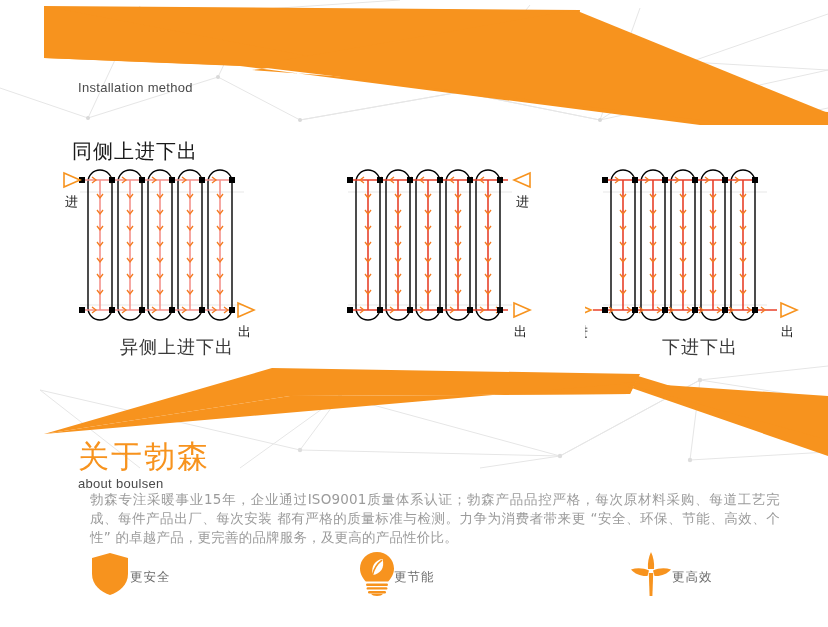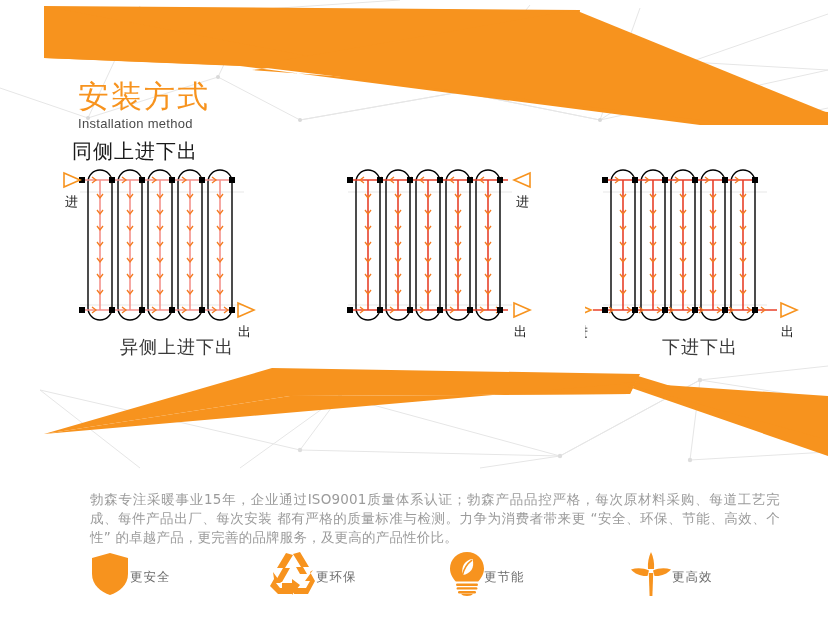--- a/index.html
+++ b/index.html
@@ -170,21 +170,20 @@
       <circle cx="600" cy="120" r="2"></circle>
       <circle cx="690" cy="62" r="2"></circle>
       <circle cx="760" cy="122" r="2"></circle>
     </g>
     <path d="M44 6 L580 10 L578 30 L252 70 L828 112 L828 125 L700 125 L240 66 L44 58 Z" fill="#F7931E"></path>
     <path d="M44 6 L318 58 L250 66 L44 58 Z" fill="#F7931E"></path>
     <path d="M250 66 L575 10 L828 113 L828 125 L742 125 Z" fill="#F7931E"></path>
   </svg>
 
   <div class="section-head" id="head-install">
-    <div class="head-cn">安装方式</div>
     <div class="head-en">Installation method</div>
   </div>
 
   <div id="subhead-flow">同侧上进下出</div>
 
   <div class="diagram" id="diagram-0">
     <svg viewBox="0 0 230 190" width="230" height="190">
 
       <g stroke="#E7E7E7" stroke-width="1">
         <line x1="18" y1="24" x2="182" y2="24"></line>
@@ -567,48 +566,38 @@
       <circle cx="560" cy="96" r="2.2"></circle>
       <circle cx="700" cy="20" r="2.2"></circle>
       <circle cx="340" cy="36" r="2.2"></circle>
       <circle cx="690" cy="100" r="2.2"></circle>
     </g>
     <path d="M44 74 L272 8 L640 14 L630 34 L290 36 Z" fill="#F7931E"></path>
     <path d="M44 74 L290 36 L630 34 L638 16 L828 74 L828 96 L620 24 Z" fill="#F7931E"></path>
     <path d="M620 22 L828 36 L828 80 Z" fill="#F7931E"></path>
   </svg>
 
+  <div class="section-head" id="head-about">
+    <div class="head-cn">关于勃森</div>
+    <div class="head-en">about boulsen</div>
+  </div>
 
   <div id="about-paragraph">勃森专注采暖事业15年，企业通过ISO9001质量体系认证；勃森产品品控严格，每次原材料采购、每道工艺完成、每件产品出厂、每次安装 都有严格的质量标准与检测。力争为消费者带来更 “安全、环保、节能、高效、个性” 的卓越产品，更完善的品牌服务，及更高的产品性价比。</div>
 
   <div id="features">
 
     <div class="feature">
       <div class="feature-icon">
         <svg width="40" height="44" viewBox="0 0 40 44">
           <path d="M20 1 L38 6 L38 22 C38 33 29 40 20 43 C11 40 2 33 2 22 L2 6 Z" fill="#F7931E"></path>
         </svg>
       </div>
       <div class="feature-label">更安全</div>
     </div>
 
-    <div class="feature">
-      <div class="feature-icon">
-        <svg width="46" height="44" viewBox="0 0 46 44">
-          <g fill="#F7931E">
-            <path d="M23 2 L31 15 L26 15 L30 22 L37 22 L33 15 L39 15 L30 0 Z"></path>
-            <path d="M23 3 L15 16 L20 16 L12 30 L5 30 L13 16 L7 16 L16 1 Z"></path>
-            <path d="M40 20 L45 29 L38 42 L24 42 L24 36 L36 36 L40 29 L35 29 L43 18 Z"></path>
-            <path d="M4 27 L0 34 L8 42 L22 42 L22 36 L10 36 L6 31 L11 31 L3 20 Z"></path>
-            <path d="M30 33 L22 27 L22 31 L12 31 L12 39 L22 39 L22 43 Z"></path>
-          </g>
-        </svg>
-      </div>
-      <div class="feature-label">更环保</div>
-    </div>
 
     <div class="feature">
       <div class="feature-icon">
         <svg width="34" height="44" viewBox="0 0 34 44">
           <g fill="#F7931E">
             <path d="M17 0 C7.6 0 0 7.4 0 16.5 C0 22.5 3.4 26.6 5.8 29.6 L28.2 29.6 C30.6 26.6 34 22.5 34 16.5 C34 7.4 26.4 0 17 0 Z"></path>
             <rect x="6" y="31.5" width="22" height="2.4" rx="1.2"></rect>
             <rect x="6.6" y="35.2" width="20.8" height="2.4" rx="1.2"></rect>
             <rect x="8" y="39" width="18" height="2.4" rx="1.2"></rect>
             <path d="M11 41.8 L23 41.8 C22 43.6 20 44 17 44 C14 44 12 43.6 11 41.8 Z"></path>

